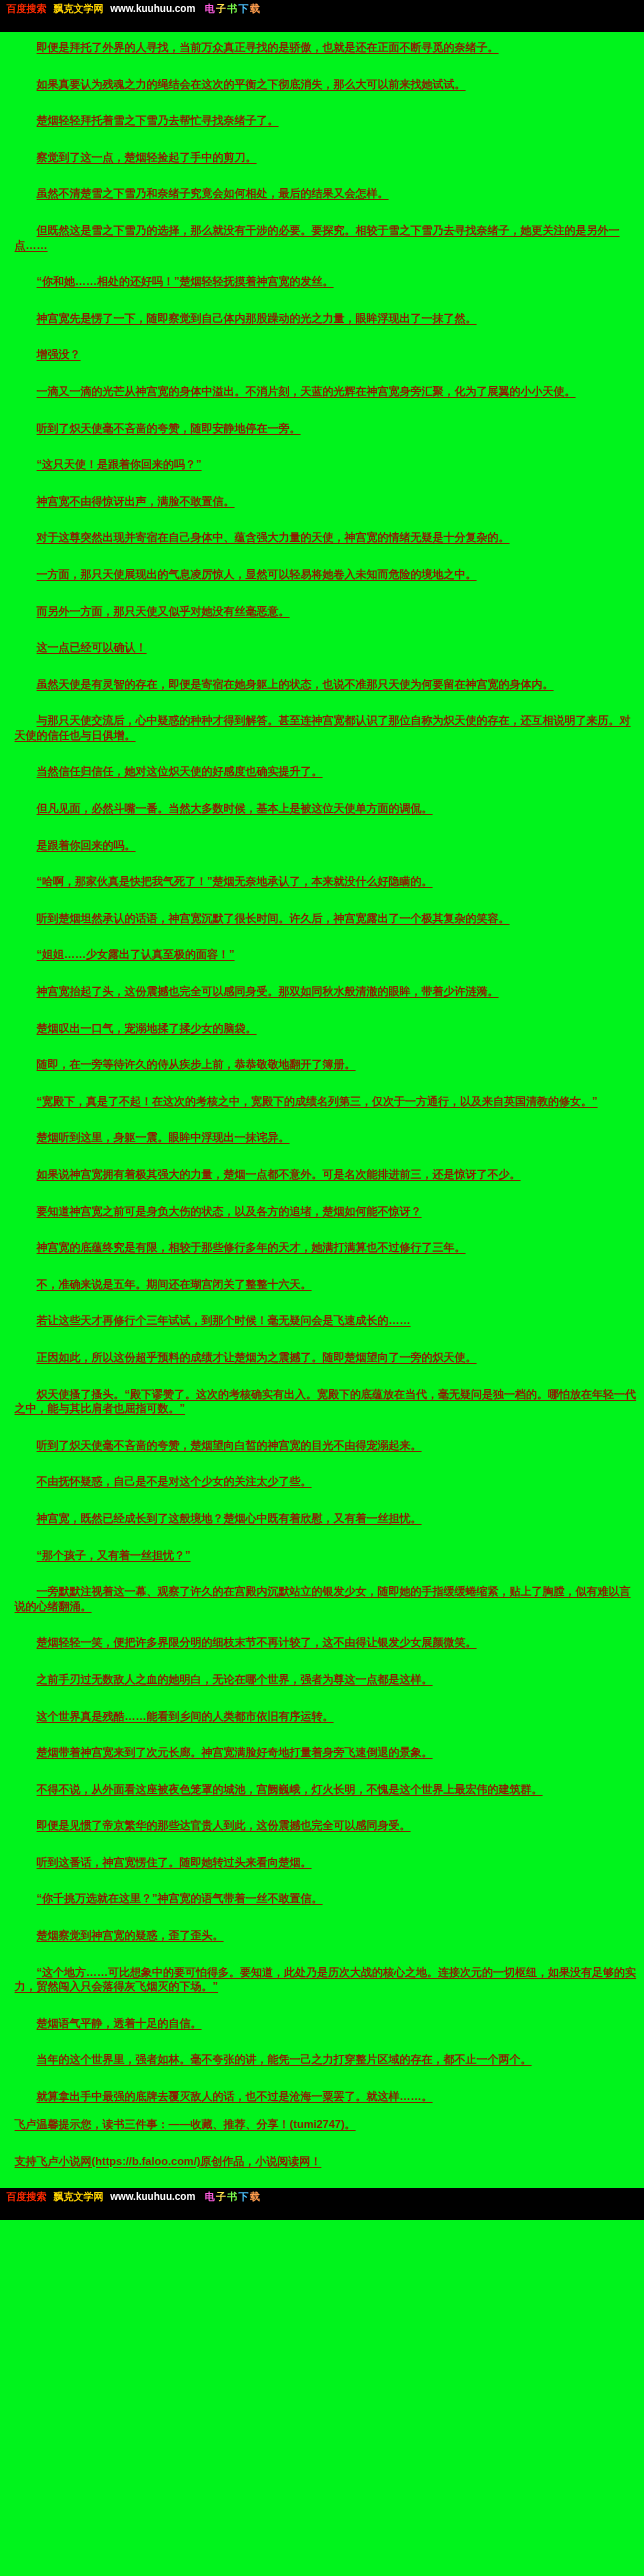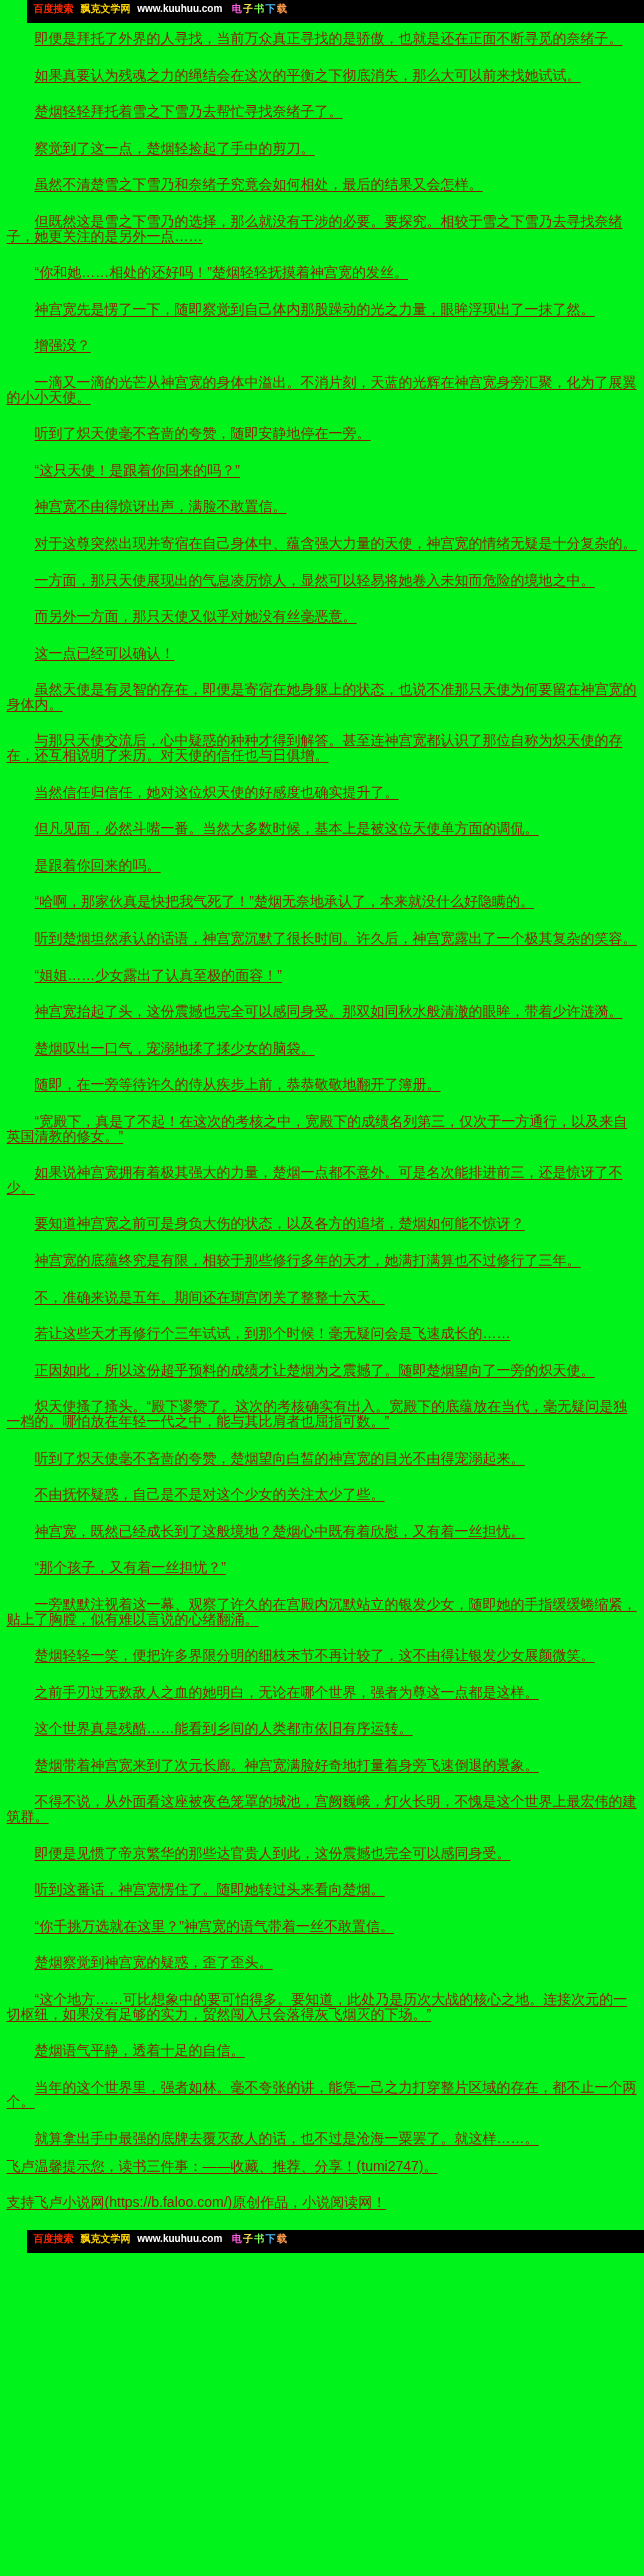--- a/index.html
+++ b/index.html
@@ -3,45 +3,45 @@
 <meta charset="utf-8">
 <style>
   html,body{margin:0;padding:0;}
   body{
     width:644px;
     background:#00f41c;
     font-family:"Liberation Sans","DejaVu Sans",sans-serif;
   }
   .site-bar{
     background:#000000;
-    height:23px;
+    height:32px;
     line-height:18.6px;
     padding-left:6.6px;
     font-size:10px;
     font-weight:bold;
     white-space:nowrap;
     overflow:hidden;
-    margin-left:27px;
   }
   .site-bar .prefix{color:#ff2a00;margin-right:4px;}
   .site-bar .sitename{color:#ffd400;margin-right:4px;}
   .site-bar .url{color:#ffffff;margin-right:6.6px;}
   .site-bar .decor span{margin-right:1.3px;}
   .content{
     padding:8px 6.6px 6.6px 6.6px;
   }
   .para{
     color:#8b1d00;
-    font-size:14px;
+    font-size:11px;
     line-height:14.6px;
-    margin:0 0 22px 0;
+    margin:0 0 22px 8px;
     text-indent:2em;
     text-decoration:underline;
     text-underline-offset:2px;
     word-break:break-all;
+    font-weight:bold;
   }
   .para.no-indent{text-indent:0;}
   .para:last-child{margin-bottom:13.3px;}
 </style>
 </head>
 <body>
 
 <div class="site-bar">
   <span class="prefix">百度搜索</span>
   <span class="sitename">飘克文学网</span>
@@ -73,20 +73,21 @@
       <p class="para">当然信任归信任，她对这位炽天使的好感度也确实提升了。</p>
       <p class="para">但凡见面，必然斗嘴一番。当然大多数时候，基本上是被这位天使单方面的调侃。</p>
       <p class="para">是跟着你回来的吗。</p>
       <p class="para">“哈啊，那家伙真是快把我气死了！”楚烟无奈地承认了，本来就没什么好隐瞒的。</p>
       <p class="para">听到楚烟坦然承认的话语，神宫宽沉默了很长时间。许久后，神宫宽露出了一个极其复杂的笑容。</p>
       <p class="para">“姐姐……少女露出了认真至极的面容！”</p>
       <p class="para">神宫宽抬起了头，这份震撼也完全可以感同身受。那双如同秋水般清澈的眼眸，带着少许涟漪。</p>
       <p class="para">楚烟叹出一口气，宠溺地揉了揉少女的脑袋。</p>
       <p class="para">随即，在一旁等待许久的侍从疾步上前，恭恭敬敬地翻开了簿册。</p>
       <p class="para">“宽殿下，真是了不起！在这次的考核之中，宽殿下的成绩名列第三，仅次于一方通行，以及来自英国清教的修女。”</p>
+      <p class="para">楚烟听到这里，身躯一震。眼眸中浮现出一抹诧异。</p>
       <p class="para">如果说神宫宽拥有着极其强大的力量，楚烟一点都不意外。可是名次能排进前三，还是惊讶了不少。</p>
       <p class="para">要知道神宫宽之前可是身负大伤的状态，以及各方的追堵，楚烟如何能不惊讶？</p>
       <p class="para">神宫宽的底蕴终究是有限，相较于那些修行多年的天才，她满打满算也不过修行了三年。</p>
       <p class="para">不，准确来说是五年。期间还在瑚宫闭关了整整十六天。</p>
       <p class="para">若让这些天才再修行个三年试试，到那个时候！毫无疑问会是飞速成长的……</p>
       <p class="para">正因如此，所以这份超乎预料的成绩才让楚烟为之震撼了。随即楚烟望向了一旁的炽天使。</p>
       <p class="para">炽天使搔了搔头。“殿下谬赞了。这次的考核确实有出入。宽殿下的底蕴放在当代，毫无疑问是独一档的。哪怕放在年轻一代之中，能与其比肩者也屈指可数。”</p>
       <p class="para">听到了炽天使毫不吝啬的夸赞，楚烟望向白皙的神宫宽的目光不由得宠溺起来。</p>
       <p class="para">不由抚怀疑惑，自己是不是对这个少女的关注太少了些。</p>
       <p class="para">神宫宽，既然已经成长到了这般境地？楚烟心中既有着欣慰，又有着一丝担忧。</p>

